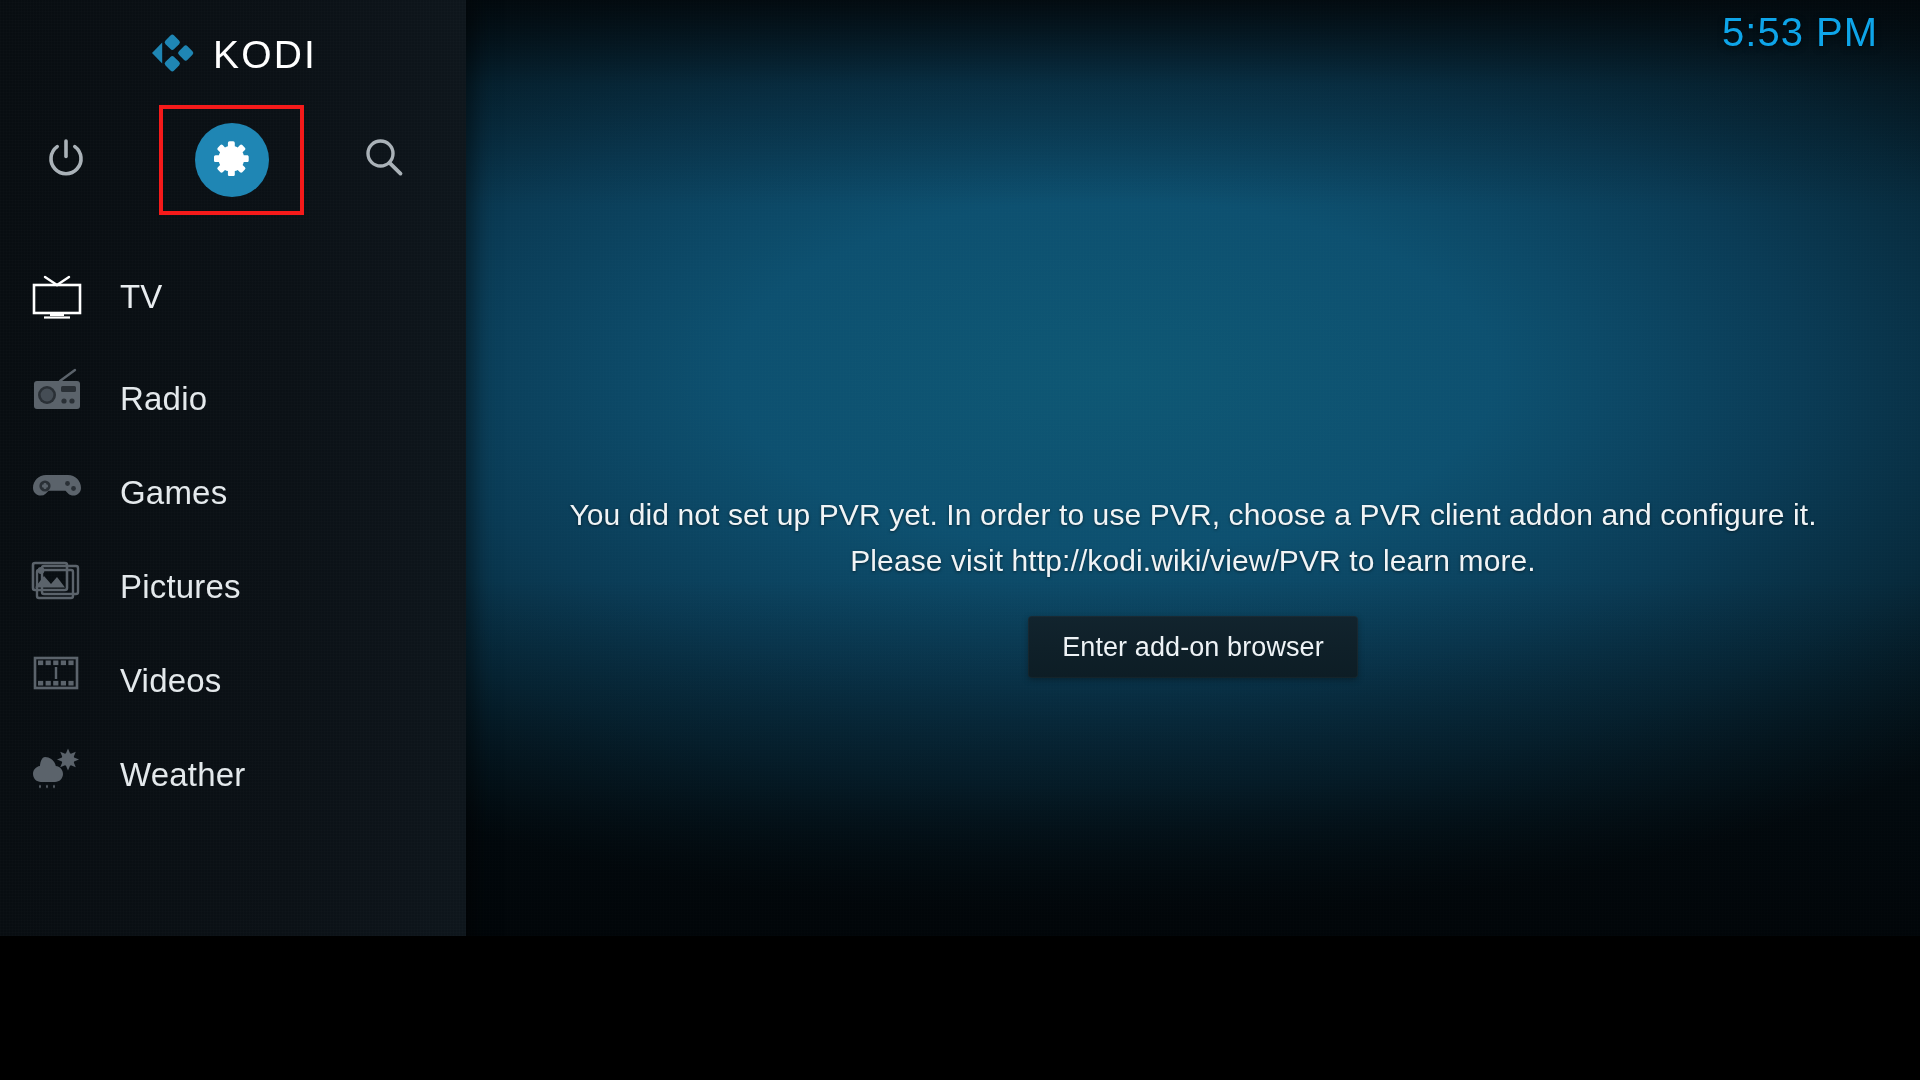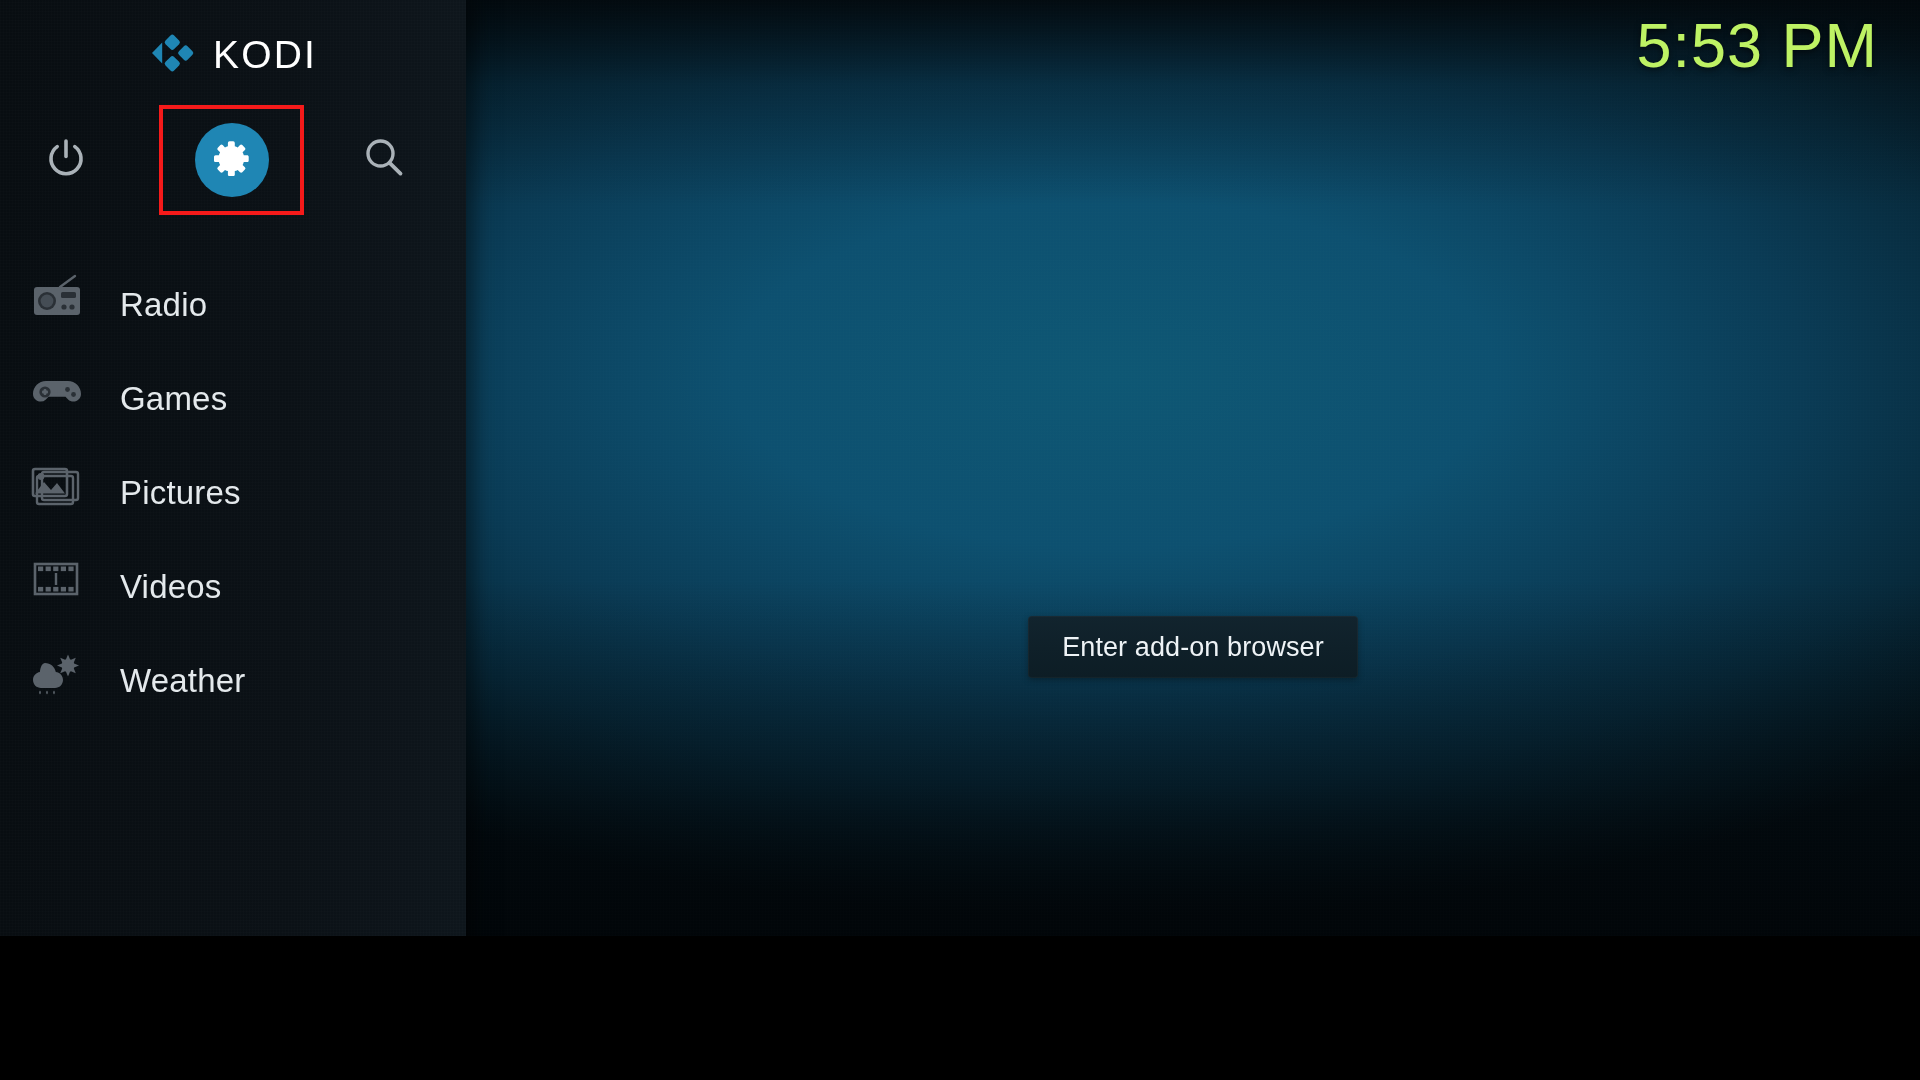--- a/index.html
+++ b/index.html
@@ -127,22 +127,22 @@
     font-weight:400;
     color:#e9edf0;
     letter-spacing:.2px;
     white-space:nowrap;
   }
   .menu-item.dim .menu-label { color:#e4e9ec;margin-top:16px; }
 
   
   .clock {
     position:absolute; right:42px; top:8px;
-    color:#bef264;
-    font-size:63px;
+    color:#0ea5e9;
+    font-size:40px;
     font-weight:300;
     letter-spacing:1px;
     line-height:1.2;
     text-shadow:0 2px 6px rgba(0,0,0,.55);
   }
 
   
   .main {
     position:absolute; left:466px; top:0;
     width:1454px; height:1080px;
@@ -233,20 +233,32 @@
           <svg viewBox="0 0 46 46" width="46" height="46" aria-hidden="true">
             <circle cx="19.5" cy="18.5" r="12.5" fill="none" stroke="#aab2b8" stroke-width="3.4"></circle>
             <line x1="28.6" y1="27.8" x2="39.5" y2="38.6" stroke="#aab2b8" stroke-width="3.8" stroke-linecap="round"></line>
           </svg>
         </span>
       </div>
     </div>
 
     <div class="menu">
 
+      <div class="menu-item">
+        <span class="menu-icon">
+          <svg viewBox="0 0 54 46" width="54" height="46" aria-hidden="true">
+            <rect x="4" y="11" width="46" height="28" fill="none" stroke="#ffffff" stroke-width="2.6"></rect>
+            <line x1="27" y1="11" x2="15" y2="3" stroke="#ffffff" stroke-width="2.4" stroke-linecap="round"></line>
+            <line x1="27" y1="11" x2="39" y2="3" stroke="#ffffff" stroke-width="2.4" stroke-linecap="round"></line>
+            <rect x="20" y="39" width="14" height="3" fill="#ffffff"></rect>
+            <line x1="14" y1="43.5" x2="40" y2="43.5" stroke="#ffffff" stroke-width="2.2"></line>
+          </svg>
+        </span>
+        <span class="menu-label">TV</span>
+      </div>
 
       <div class="menu-item dim">
         <span class="menu-icon">
           <svg viewBox="0 0 54 46" width="54" height="46" aria-hidden="true">
             <line x1="30" y1="13" x2="45" y2="2" stroke="#5b636b" stroke-width="2.4" stroke-linecap="round"></line>
             <rect x="4" y="13" width="46" height="28" rx="3" fill="#5b636b"></rect>
             <circle cx="17" cy="27" r="9" fill="#2a3036"></circle>
             <circle cx="17" cy="27" r="6.4" fill="#454d55"></circle>
             <rect x="31" y="18" width="15" height="6" rx="1.6" fill="#2a3036"></rect>
             <circle cx="34" cy="33" r="2.6" fill="#2a3036"></circle>
@@ -323,20 +335,24 @@
         <span class="menu-label">Weather</span>
       </div>
 
     </div>
   </div>
 
   <div class="clock">5:53 PM</div>
 
   <div class="main">
 
+    <div class="pvr-msg">
+      <div>You did not set up PVR yet. In order to use PVR, choose a PVR client addon and configure it.</div>
+      <div>Please visit http://kodi.wiki/view/PVR to learn more.</div>
+    </div>
 
     <div class="btn-row">
       <div class="pvr-btn">Enter add-on browser</div>
     </div>
 
   </div>
 
 </div>
 
 </body></html>

